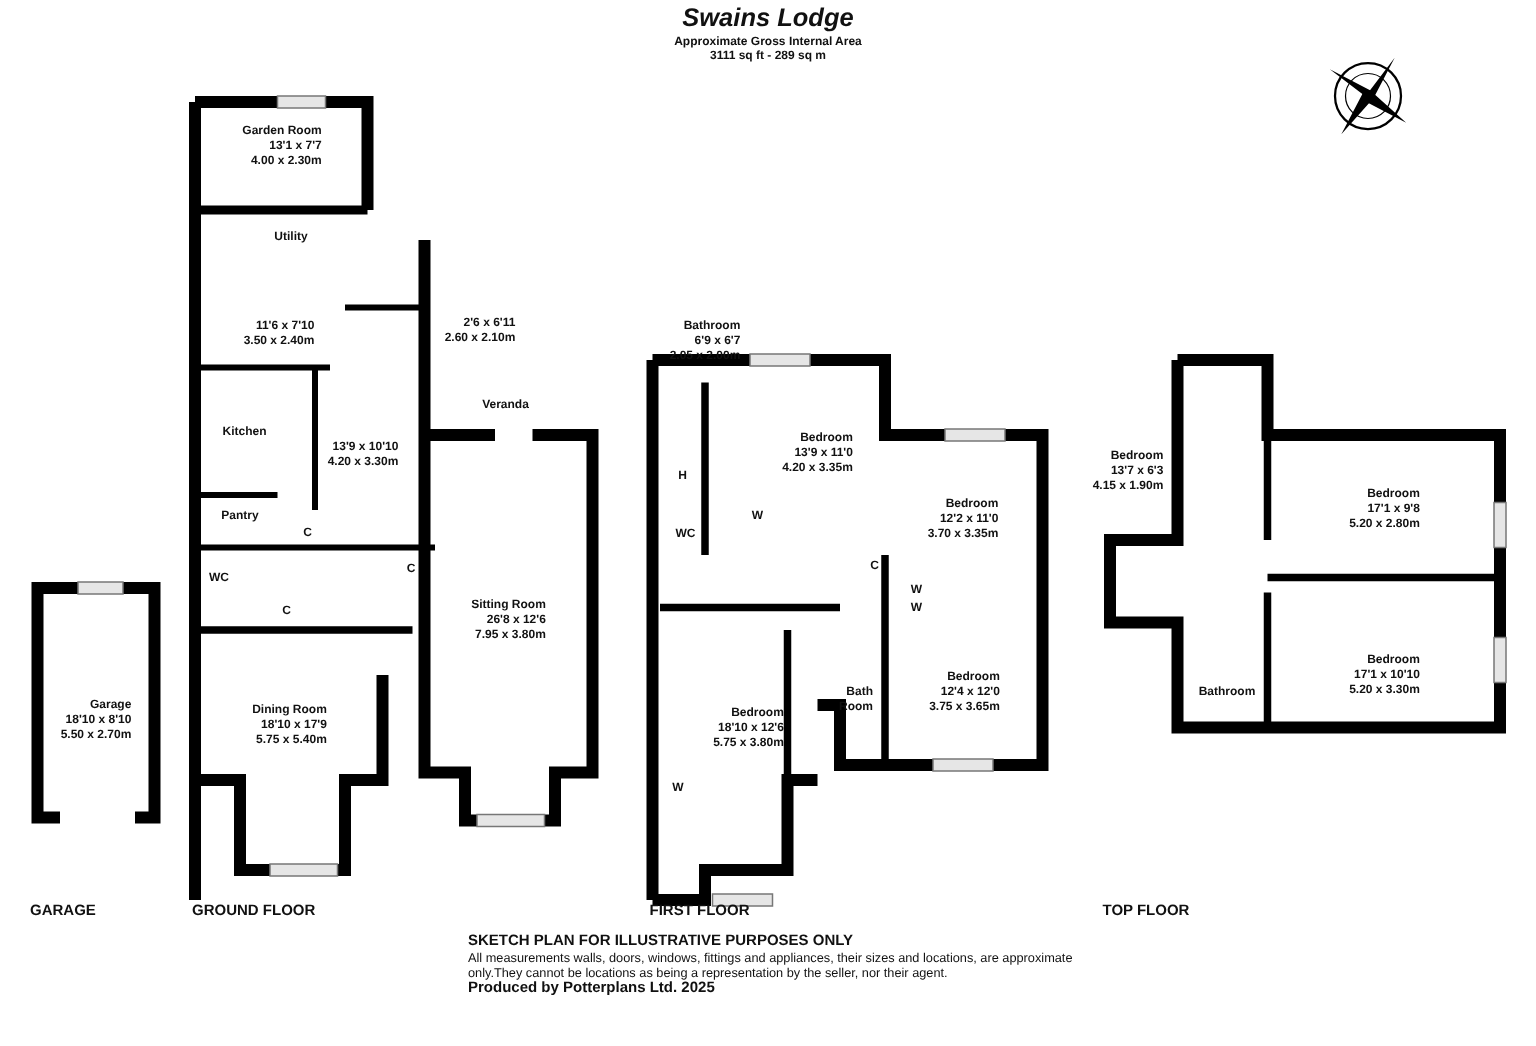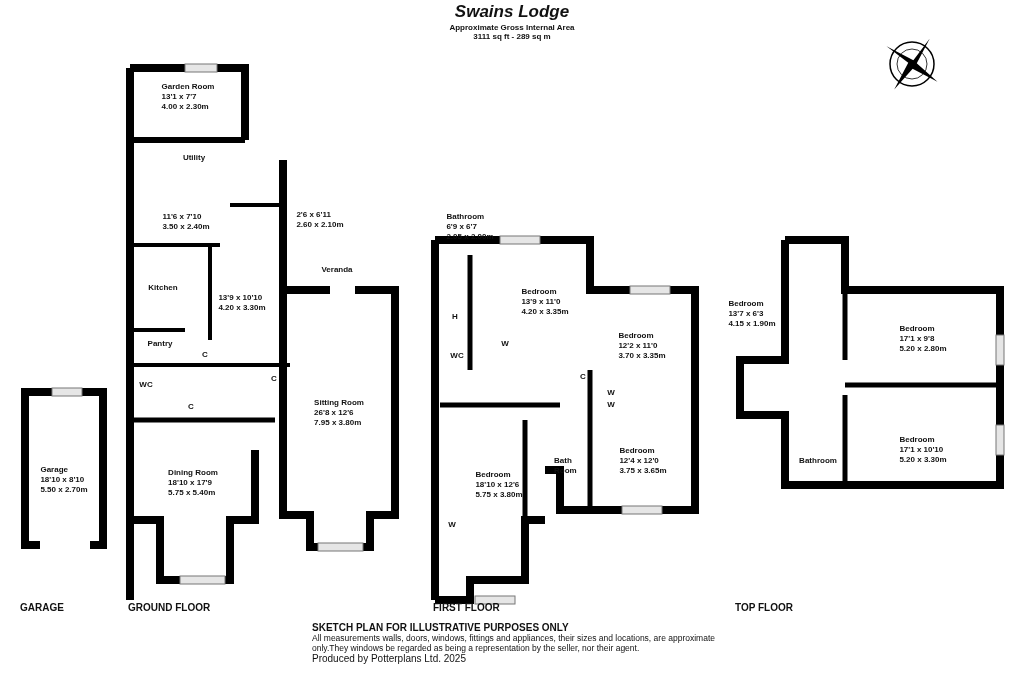--- a/index.html
+++ b/index.html
@@ -1,25 +1,25 @@
 <!DOCTYPE html>
 <html><head>
 <meta charset="utf-8">
 <style>
   html, body { margin:0; padding:0; background:#ffffff; }
   body { width:1024px; height:697px; position:relative; overflow:hidden; font-family:"Liberation Sans", sans-serif; color:#111; }
   .title { position:absolute; left:0; width:1024px; top:2px; text-align:center; font-weight:bold; font-size:17px;font-style:italic; }
   .sub { position:absolute; left:0; width:1024px; text-align:center; font-weight:bold; font-size:8px; }
   svg.plan { position:absolute; left:0; top:0; }
-  .lbl { position:absolute; text-align:left; font-weight:bold; font-size:8px; line-height:10px; white-space:nowrap; transform:translateX(-50%); }
+  .lbl { position:absolute; text-align:right; font-weight:bold; font-size:8px; line-height:10px; white-space:nowrap; transform:translateX(-50%); }
   .floor { position:absolute; font-weight:bold; font-size:10px; top:602px; }
   .disc { position:absolute; left:312px; width:424px; text-align:left; }
   .disc .h { font-weight:bold; font-size:10px; }
   .disc .b { font-size:8.5px; line-height:10px; }
-  .disc .p { font-weight:normal; font-size:10px; }
+  .disc .p { font-weight:bold; font-size:10px; }
 </style>
 </head>
 <body>
 
 <div class="title">Swains Lodge</div>
 <div class="sub" style="top:23px">Approximate Gross Internal Area</div>
 <div class="sub" style="top:32px">3111 sq ft - 289 sq m</div>
 
 <svg class="plan" width="1024" height="697" viewBox="0 0 1024 697">
   <g fill="none" stroke="#000" stroke-width="8" stroke-linejoin="miter">
@@ -167,15 +167,15 @@
 </div>
 <div class="lbl" style="left:818px;top:456px">Bathroom</div>
 
 <div class="floor" style="left:20px">GARAGE</div>
 <div class="floor" style="left:128px">GROUND FLOOR</div>
 <div class="floor" style="left:433px">FIRST FLOOR</div>
 <div class="floor" style="left:735px">TOP FLOOR</div>
 
 <div class="disc" style="top:622px">
   <div class="h">SKETCH PLAN FOR ILLUSTRATIVE PURPOSES ONLY</div>
-  <div class="b">All measurements walls, doors, windows, fittings and appliances, their sizes and locations, are approximate only.They windows be regarded as being a representation by the seller, nor their agent.</div>
+  <div class="b">All measurements walls, doors, windows, fittings and appliances, their sizes and locations, are approximate only.They cannot be locations as being a representation by the seller, nor their agent.</div>
   <div class="p">Produced by Potterplans Ltd. 2025</div>
 </div>
 
 </body></html>

